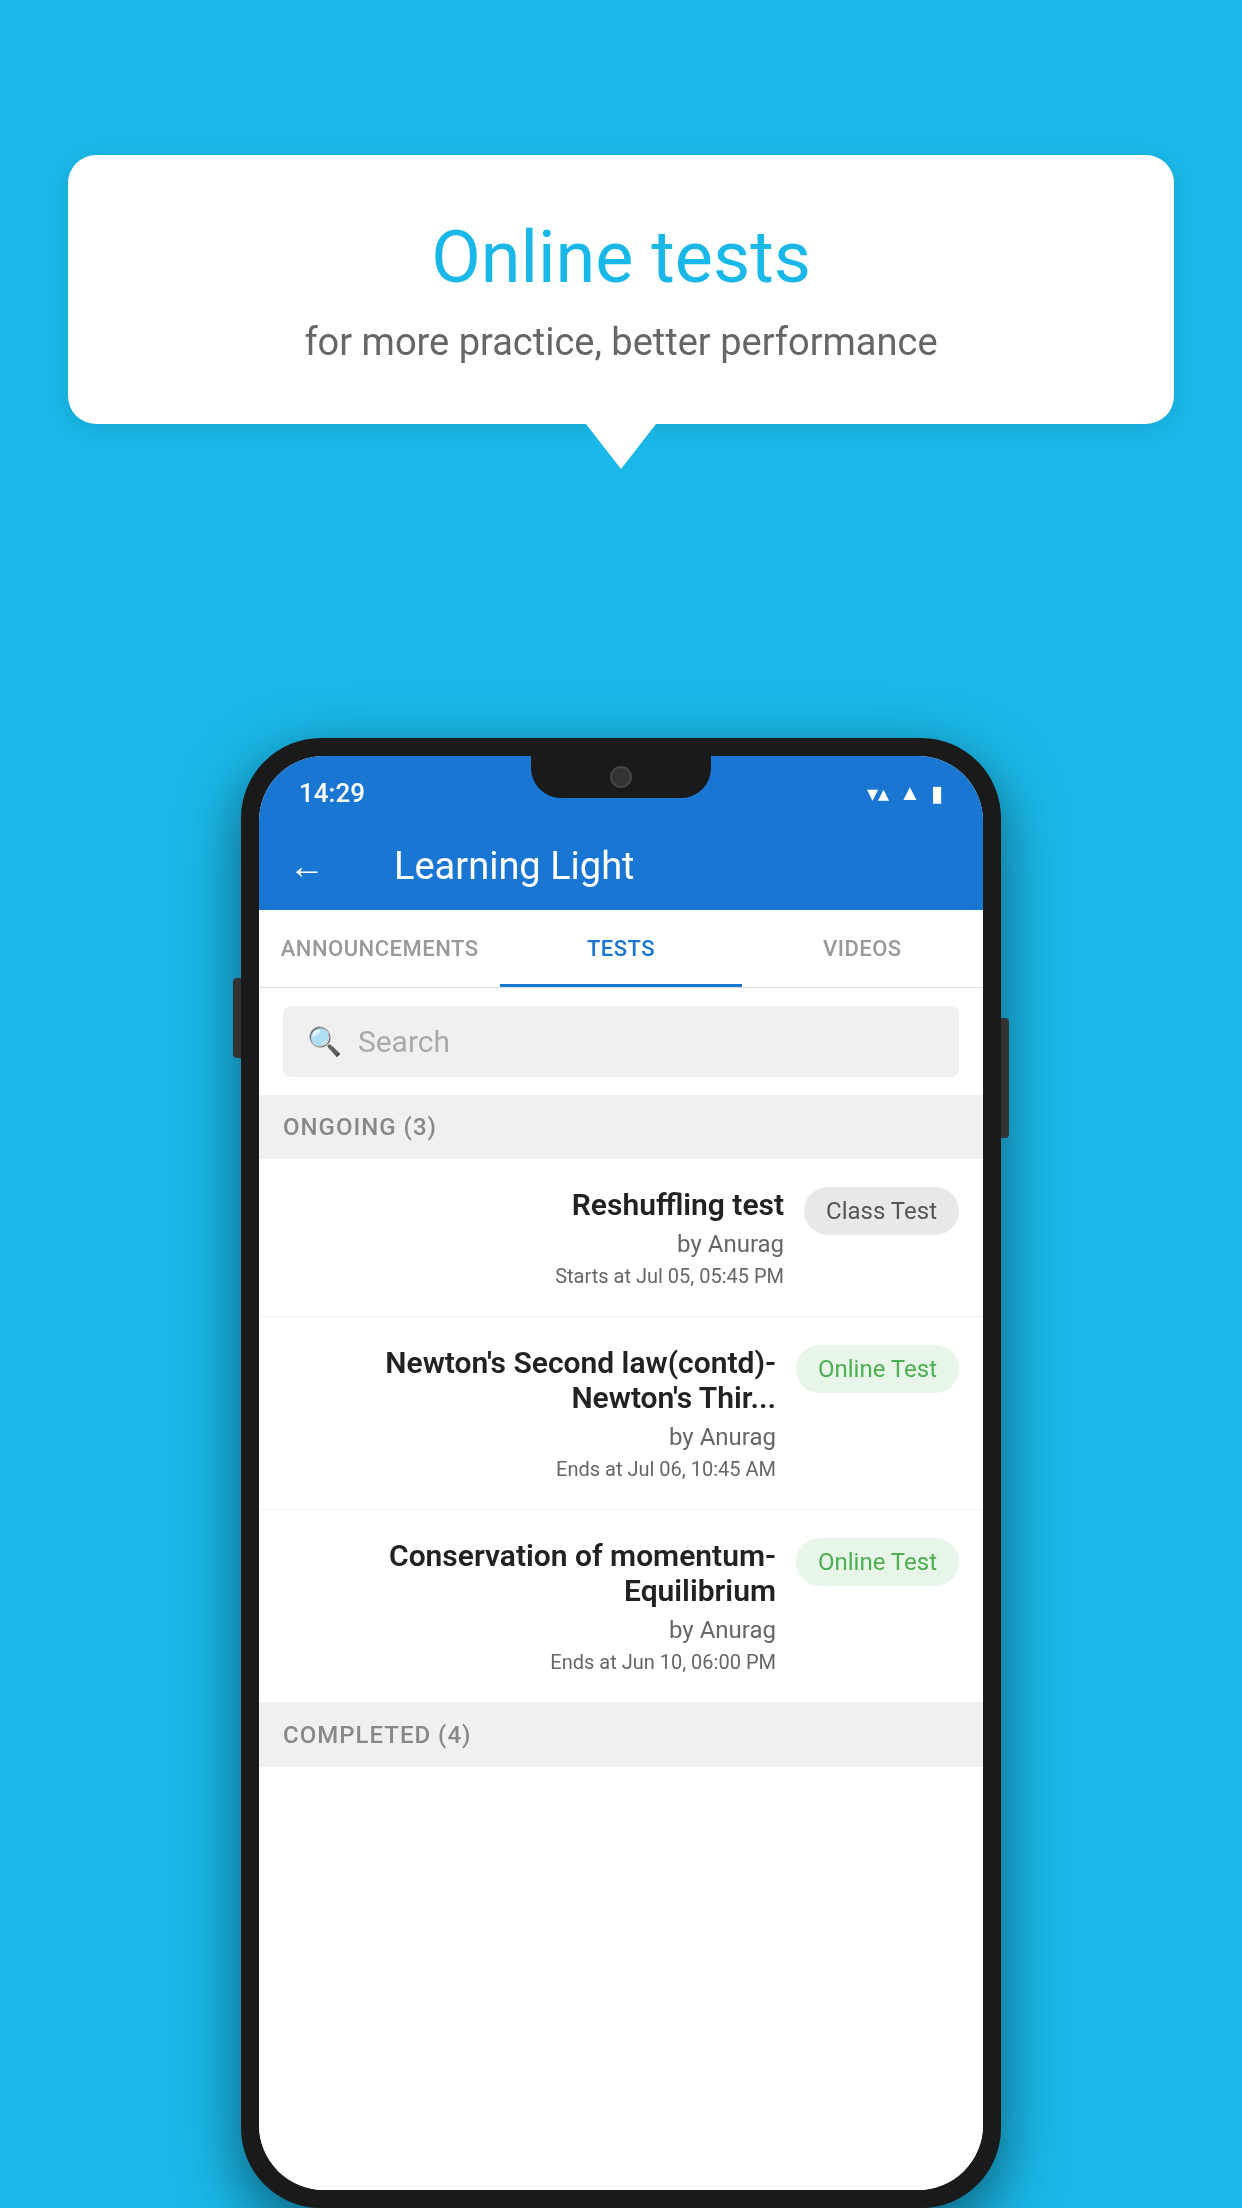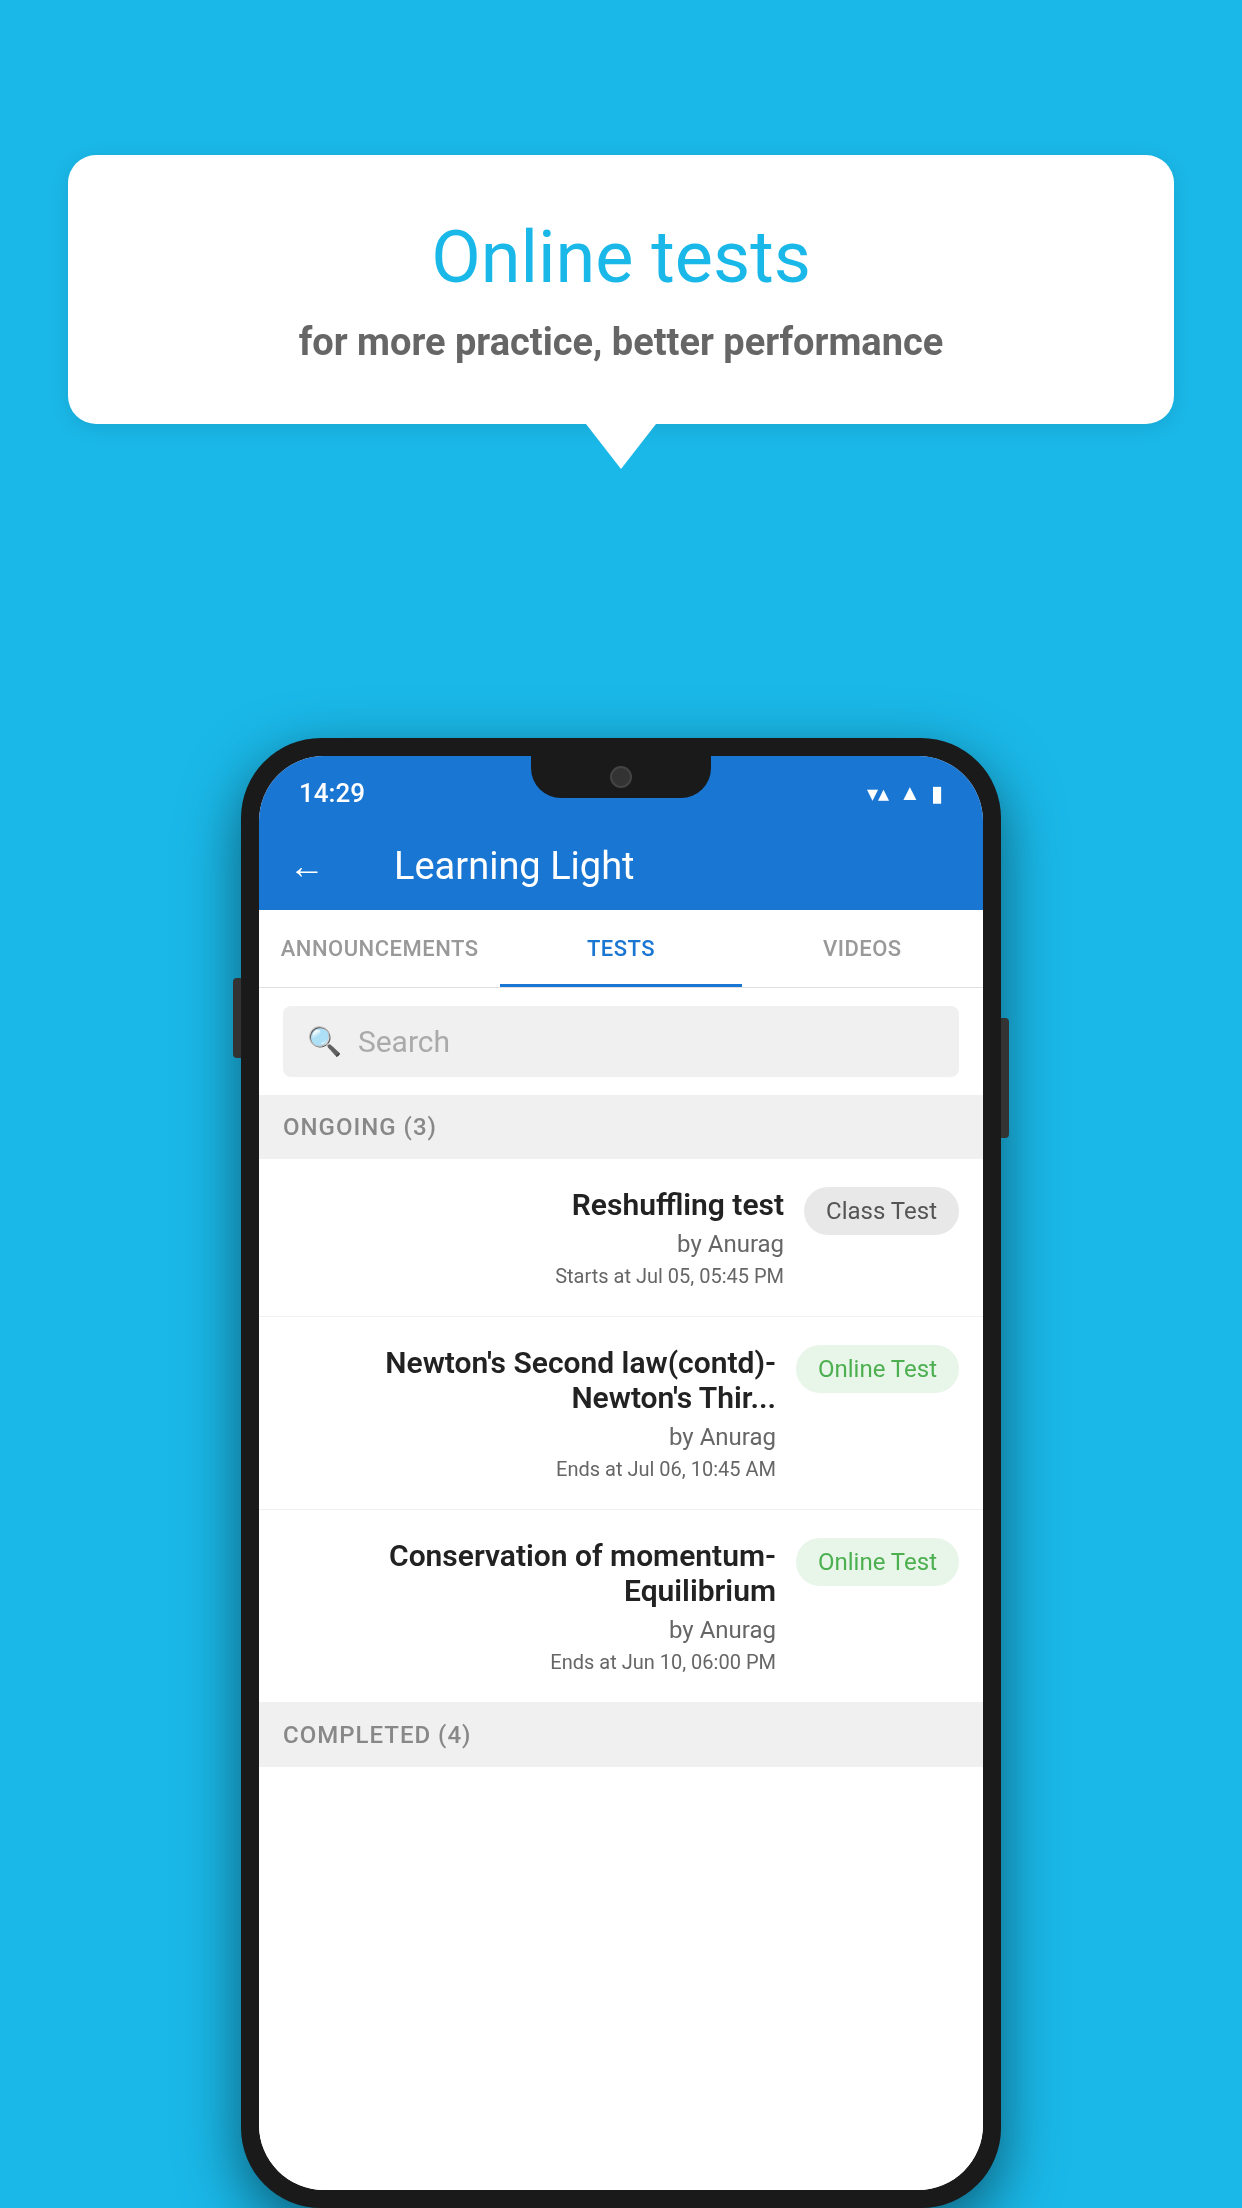--- a/index.html
+++ b/index.html
@@ -45,21 +45,21 @@
     .bubble-title {
       color: #1ab8e8;
       font-size: 72px;
       font-weight: 400;
       margin-bottom: 20px;
     }
 
     .bubble-subtitle {
       color: #666;
       font-size: 38px;
-      font-weight: 700;
+      font-weight: 400;
     }
 
     
     .phone-wrapper {
       position: absolute;
       bottom: 0;
       left: 50%;
       transform: translateX(-50%);
       width: 760px;
       height: 1470px;

